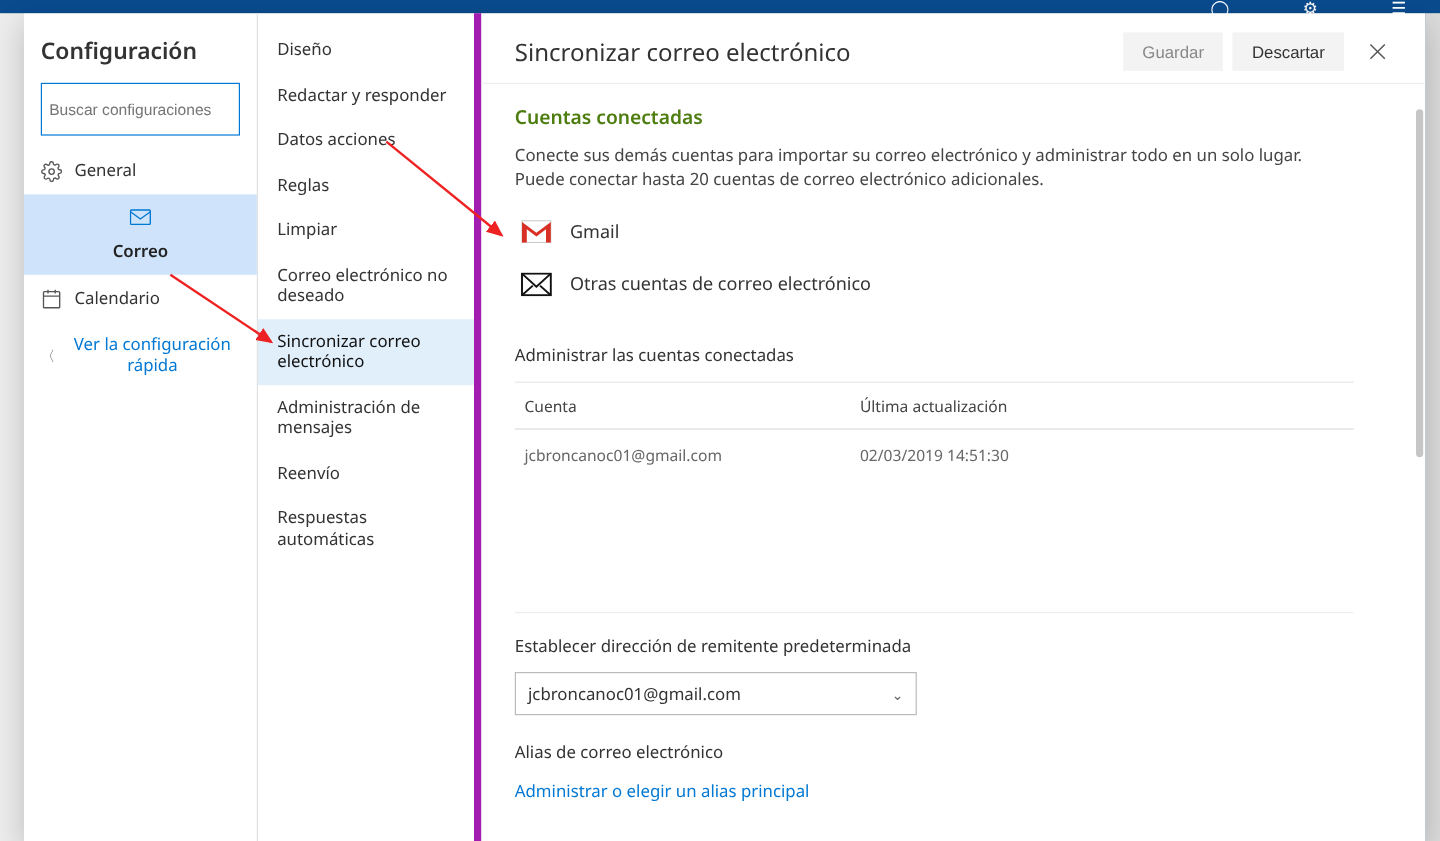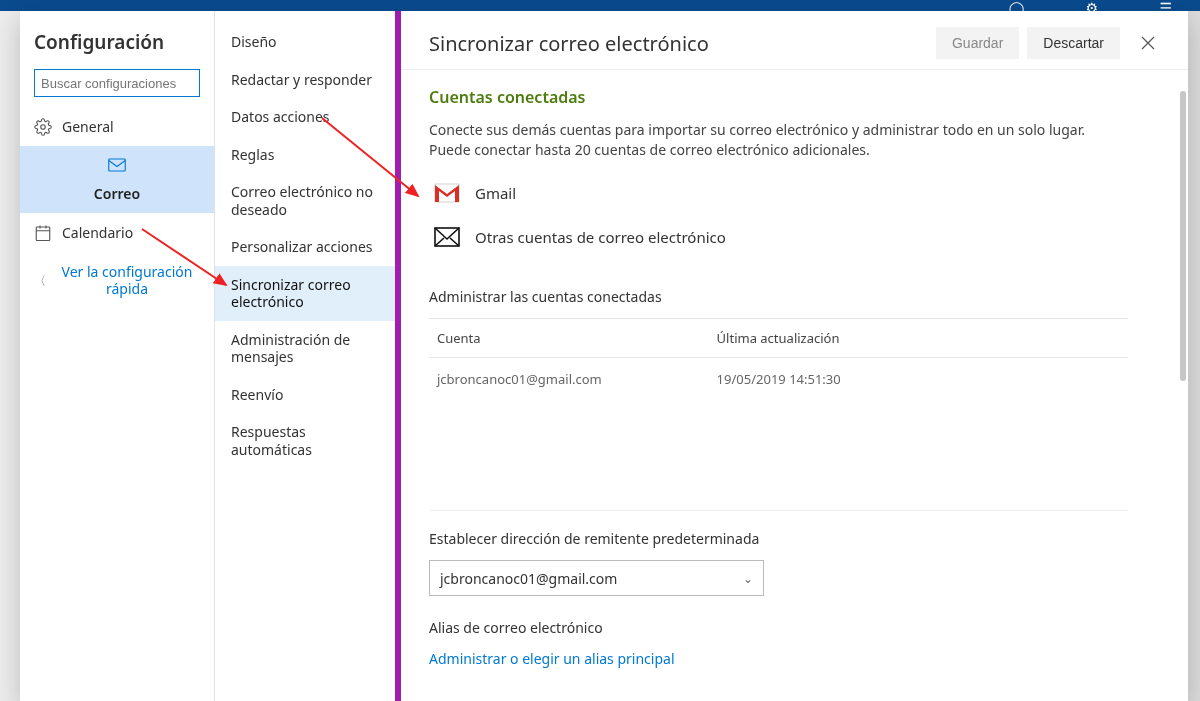--- a/index.html
+++ b/index.html
@@ -11,21 +11,21 @@
 .backdrop-side { position: absolute; top:11px; left:0; width:20px; bottom:0; background:#ececec; color:#888; font-size:9px; padding:4px 2px; overflow:hidden;}
 .backdrop-right { position: absolute; top:11px; right:0; width:12px; bottom:0; background:#dcdcdc; }
 .backdrop .icons { position:absolute; top:-2px; right:10px; color:#fff; font-size:14px; letter-spacing:18px; }
 
 .dialog { position: absolute; top: 11px; left: 20px; right: 12px; bottom: 0; background: #fff; box-shadow: 0 8px 24px rgba(0,0,0,.2); display: flex; z-index: 10; }
 
 
 .col1 { width: 195px; border-right: 1px solid #e1e1e1; display:flex; flex-direction:column; padding: 18px 0 0 0; }
 .col1 h1 { font-size: 19px; font-weight: 600; color:#333; padding: 0 14px 14px 14px; }
 .search-wrap { padding: 0 14px 10px 14px; }
-.search-input { width: 100%; height: 28px; border: 1px solid #0078d4; padding: 0 6px; font-size: 13px; color:#333; outline:none; }
+.search-input { width: 100%; height: 44px; border: 1px solid #0078d4; padding: 0 6px; font-size: 13px; color:#333; outline:none; }
 .cat-list { list-style:none; }
 .cat-item { display:flex; align-items:center; gap:10px; padding: 10px 14px; font-size: 14px; color:#333; cursor:pointer; }
 .cat-item.selected { background:#cfe4fa; font-weight:600; color:#222;flex-direction:column; }
 .cat-icon { width:18px; height:18px; display:inline-flex; align-items:center; justify-content:center; color:#555; }
 .cat-item.selected .cat-icon { color:#0078d4; }
 .quickview { display:flex; align-items:center; gap:8px; padding: 12px 14px; color:#0078d4; font-size:14px; cursor:pointer; }
 .quickview .chev { font-size: 12px; color:#666; }
 .quickview span.txt { text-align:center; flex:1; line-height:1.2; }
 
 
@@ -122,22 +122,22 @@
       <span class="txt">Ver la configuración rápida</span>
     </div>
   </div>
 
   <div class="col2">
     <ul class="sub-list" id="sub-list">
         <li class="sub-item">Diseño</li>
         <li class="sub-item">Redactar y responder</li>
         <li class="sub-item">Datos acciones</li>
         <li class="sub-item">Reglas</li>
+        <li class="sub-item">Limpiar</li>
         <li class="sub-item">Correo electrónico no deseado</li>
-        <li class="sub-item">Personalizar acciones</li>
         <li class="sub-item selected">Sincronizar correo electrónico</li>
         <li class="sub-item">Administración de mensajes</li>
         <li class="sub-item">Reenvío</li>
         <li class="sub-item">Respuestas automáticas</li>
       </ul>
   </div>
 
   <div class="col3">
     <div class="col3-hdr">
       <h2>Sincronizar correo electrónico</h2>
@@ -179,21 +179,21 @@
       <table class="tbl">
         <thead>
             <tr>
           <th style="width:40%">Cuenta</th>
           <th>Última actualización</th>
         </tr>
           </thead>
         <tbody id="acct-rows">
             <tr>
               <td>jcbroncanoc01@gmail.com</td>
-              <td>19/05/2019 14:51:30</td>
+              <td>02/03/2019 14:51:30</td>
             </tr>
           </tbody>
       </table>
 
       <hr class="hr-light">
 
       <div class="default-from-h">Establecer dirección de remitente predeterminada</div>
       <div class="select-like">
         <span>jcbroncanoc01@gmail.com</span>
         <span class="chev">⌄</span>

